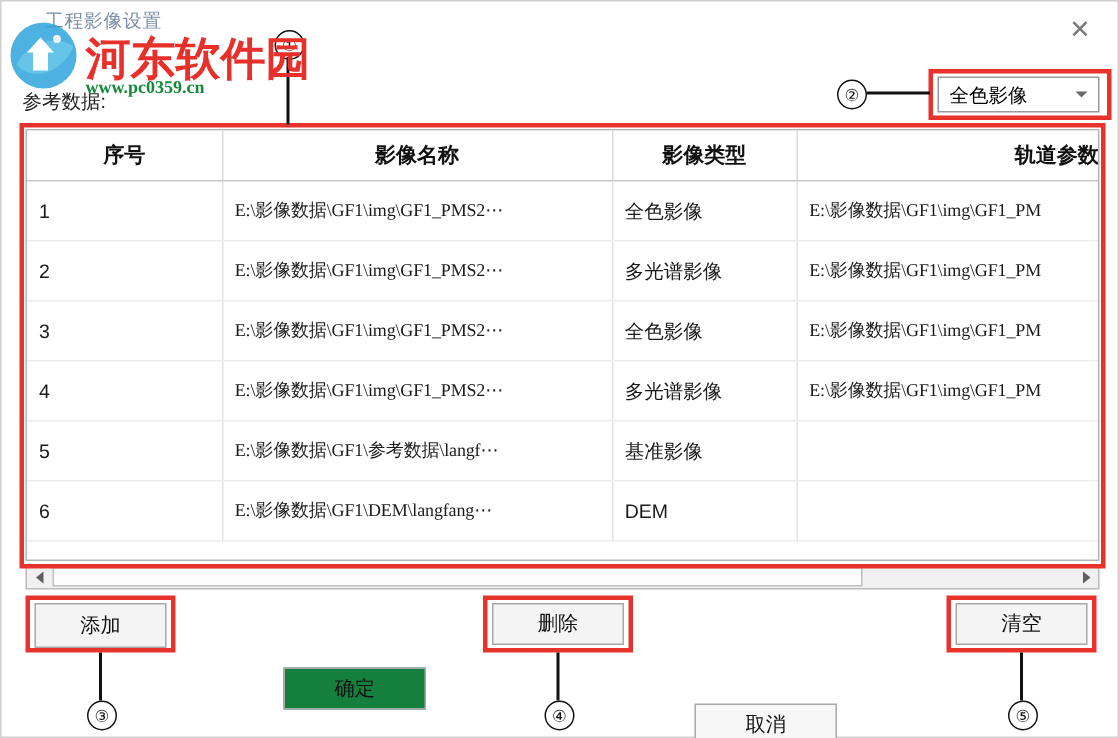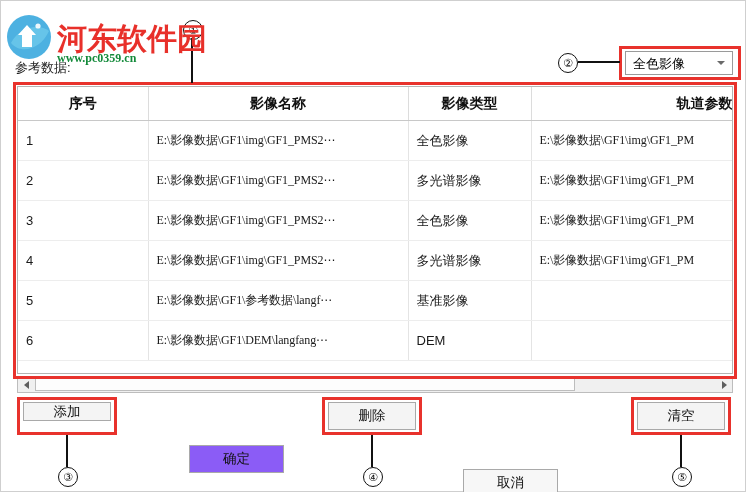--- a/index.html
+++ b/index.html
@@ -201,24 +201,24 @@
     border: 1px solid #a9a9a9;
     box-sizing: border-box;
     display: flex;
     align-items: center;
     justify-content: center;
     font-size: 13.5px;
     color: #111;
     cursor: pointer;
     user-select: none;
   }
-  #btn-add    { left: 22px;  top: 401px; width: 88px; height: 19px; }
+  #btn-add    { left: 22px;  top: 401px; width: 88px; height: 30px; }
   #btn-del    { left: 327px; top: 401px; width: 88px; height: 28px; }
   #btn-clear  { left: 636px; top: 401px; width: 88px; height: 28px; }
-  #btn-ok     { left: 188px; top: 444px; width: 95px; height: 28px; background:#8b5cf6; }
+  #btn-ok     { left: 188px; top: 444px; width: 95px; height: 28px; background:#15803d; }
   #btn-cancel { left: 462px; top: 444px; width: 95px; height: 28px; background:#f7f7f7;margin-top:24px; }
 
   
   .redbox {
     position: absolute;
     border: 3px solid #e8322c;
     box-sizing: border-box;
     pointer-events: none;
   }
   #rb-combo { left: 618px; top: 45px;  width: 122px; height: 34px; }
@@ -295,20 +295,24 @@
     color: #138a3a;
     font-family: "Liberation Serif", serif;
     white-space: nowrap;
   }
 </style>
 </head>
 <body>
 
 <div id="dialog">
 
+  <div id="titlebar">
+    <div id="window-title">工程影像设置</div>
+    <div id="close-btn">✕</div>
+  </div>
 
   <div id="type-label">参考数据:</div>
 
   <div id="type-combo">
     <span class="combo-value">全色影像</span>
     <span class="combo-arrow"></span>
   </div>
 
   <div id="grid-wrap">
     <table class="grid">

